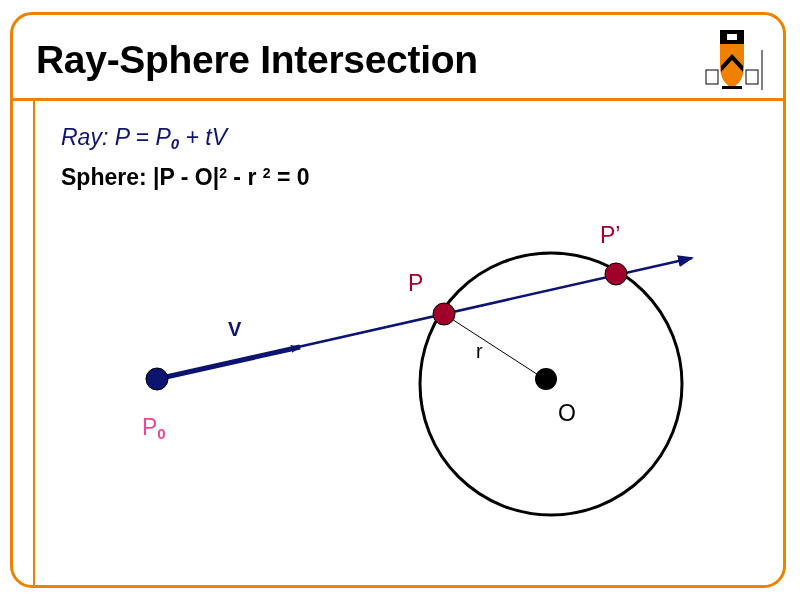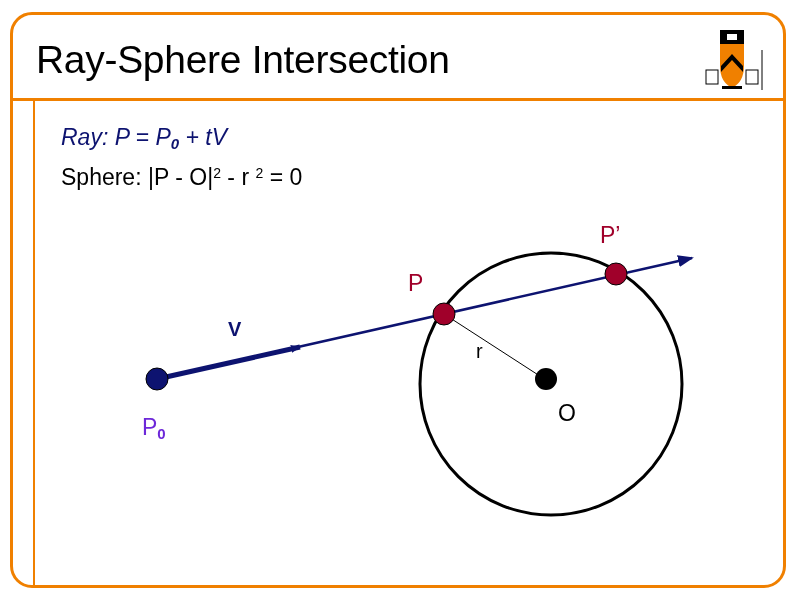--- a/index.html
+++ b/index.html
@@ -1,24 +1,24 @@
 <!DOCTYPE html>
 <html><head>
 <meta charset="utf-8">
 <style>
   html, body { margin: 0; padding: 0; background: #ffffff; }
   body { width: 800px; height: 600px; position: relative; overflow: hidden; font-family: "Liberation Sans", sans-serif; }
   .frame { position: absolute; left: 10px; top: 12px; width: 776px; height: 576px; border: 3px solid #f08000; border-radius: 22px; box-sizing: border-box; }
   .title-rule { position: absolute; left: 10px; top: 98px; width: 776px; height: 3px; background: #f08000; }
   .left-rule { position: absolute; left: 33px; top: 100px; width: 2px; height: 487px; background: #f08000; }
-  .title { position: absolute; left: 36px; top: 38px; font-size: 39px; font-weight: normal; color: #000; letter-spacing: -0.3px; }
+  .title { position: absolute; left: 36px; top: 38px; font-size: 39px; font-weight: bold; color: #000; letter-spacing: -0.3px; }
   .logo { position: absolute; left: 704px; top: 26px; width: 60px; height: 68px; }
   .eq { position: absolute; left: 61px; font-size: 23px; line-height: 26px; }
   .eq1 { top: 124px; color: #0d1370; font-style: italic; }
-  .eq2 { top: 160px; color: #000; }
+  .eq2 { top: 160px; color: #000; font-weight: bold; }
   sub { font-size: 15px; vertical-align: -4px; font-weight: bold; }
   sup { font-size: 14px; vertical-align: 7px; }
   .diagram { position: absolute; left: 0; top: 0; }
   .lbl { position: absolute; font-size: 23px; }
 </style>
 </head>
 <body>
 
 <div class="frame"></div>
 <div class="title-rule"></div>
@@ -52,18 +52,18 @@
   <circle cx="551" cy="384" r="131" fill="none" stroke="#000" stroke-width="3"></circle>
   <line x1="444" y1="314" x2="546" y2="380" stroke="#000" stroke-width="1"></line>
   <line x1="298" y1="347" x2="692" y2="258" stroke="#0d1370" stroke-width="2.5" marker-end="url(#arrowhead2)"></line>
   <line x1="157" y1="379" x2="300" y2="347" stroke="#0d1370" stroke-width="5" marker-end="url(#arrowhead)"></line>
   <circle cx="157" cy="379" r="11" fill="#0d1370" stroke="#000" stroke-width="1"></circle>
   <circle cx="444" cy="314" r="11" fill="#a0002a" stroke="#000" stroke-width="1"></circle>
   <circle cx="616" cy="274" r="11" fill="#a0002a" stroke="#000" stroke-width="1"></circle>
   <circle cx="546" cy="379" r="11" fill="#000"></circle>
 </svg>
 
-<div class="lbl" style="left:142px; top:414px; color:#6d28d9;"><span>P</span><sub>0</sub></div>
+<div class="lbl" style="left:142px; top:414px; color:#ec4899;"><span>P</span><sub>0</sub></div>
 <div class="lbl" style="left:228px; top:318px; color:#0d1370; font-weight:bold; font-size:20px;">V</div>
 <div class="lbl" style="left:408px; top:270px; color:#a0002a;">P</div>
 <div class="lbl" style="left:600px; top:222px; color:#a0002a;">P’</div>
 <div class="lbl" style="left:476px; top:340px; color:#000; font-size:20px;">r</div>
 <div class="lbl" style="left:558px; top:400px; color:#000;">O</div>
 
 </body></html>

